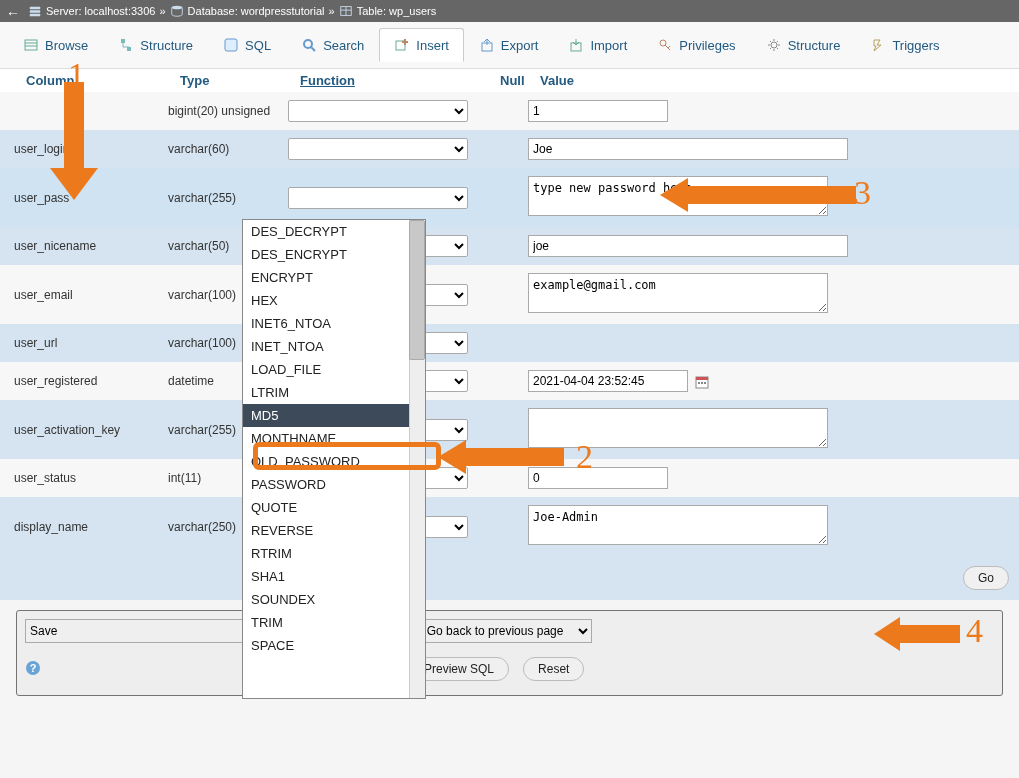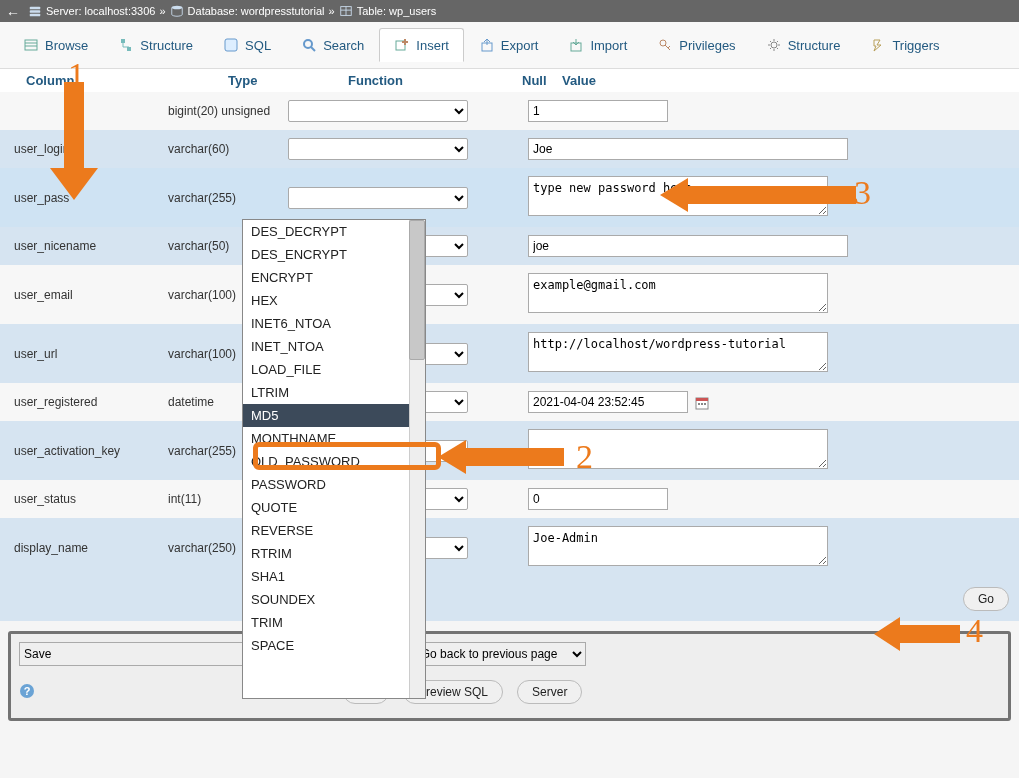--- a/index.html
+++ b/index.html
@@ -14,22 +14,22 @@
 
   
   .tabs { background: #f8f8f8; border-bottom: 1px solid #ddd; padding: 6px 8px; display: flex; gap: 0; }
   .tab { display: inline-flex; align-items: center; gap: 6px; padding: 8px 14px; color: #235a81; font-size: 13px; cursor: pointer; border: 1px solid transparent; border-radius: 3px 3px 0 0; }
   .tab.active { background: #fff; border: 1px solid #ccc; border-bottom: 1px solid #fff; }
   .tab .tab-icon { width: 16px; height: 16px; display: inline-flex; align-items: center; justify-content: center; }
 
   
   .col-header { background: #fff; display: flex; font-weight: bold; color: #235a81; padding: 4px 20px; font-size: 13px; }
   .col-column { width: 160px; padding-left: 6px; }
-  .col-type { width: 120px; margin-left: 48px; }
-  .col-function { width: 174px; }
+  .col-type { width: 120px; }
+  .col-function { width: 200px; text-decoration: underline; }
   .col-null { width: 40px; }
   .col-value { flex: 1; }
 
   
   .row { display: flex; align-items: center; padding: 8px 8px; min-height: 38px; }
   .row.odd { background: #f7f7f7; }
   .row.even { background: #d6e4f1; }
   .row.hl { background: #cfe3f3; }
   .row .cell-column { width: 160px; color: #333; padding-left: 6px; }
   .row .cell-type { width: 120px; color: #333; }
@@ -41,21 +41,21 @@
   input.val-text { border: 1px solid #aaa; height: 22px; padding: 2px 4px; font-size: 12px; width: 140px; }
   input.val-text.med { width: 320px; }
   textarea.val-area { border: 1px solid #aaa; font-family: monospace; font-size: 12px; padding: 4px; width: 300px; height: 40px; resize: both; }
   .cal-icon { display: inline-block; width: 16px; height: 16px; vertical-align: middle; margin-left: 6px; }
 
   
   .go-row { background: #d6e4f1; padding: 10px; display: flex; justify-content: flex-end; }
   .btn { background: #f0f0f0; border: 1px solid #bbb; border-radius: 14px; padding: 4px 14px; font-size: 12px; cursor: pointer; color: #222; }
 
   
-  .bottom-panel { background: #eee; margin: 10px 8px; border: 3px solid #737373; border-radius: 3px; padding: 8px; }
+  .bottom-panel { background: #eee; margin: 10px 16px; border: 1px solid #737373; border-radius: 3px; padding: 8px; }
   .bottom-row1 { display: flex; align-items: center; gap: 10px; margin-bottom: 8px; }
   .bottom-row1 select { height: 24px; border: 1px solid #aaa; font-size: 12px; }
   .bottom-row2 { display: flex; align-items: center; gap: 14px; padding: 6px 0; }
   .help-icon { color: #3a6ea5; font-size: 14px; }
 
   
   .fn-listbox {
     position: absolute;
     left: 242px;
     top: 219px;
@@ -273,21 +273,20 @@
       <div class="cell-type">varchar(100)</div>
       <div class="cell-function"><select class="fn-select"><option></option></select></div>
       <div class="cell-null"></div>
       <div class="cell-value"><textarea class="val-area" style="">example@gmail.com</textarea></div>
     </div>
     <div class="row even">
       <div class="cell-column">user_url</div>
       <div class="cell-type">varchar(100)</div>
       <div class="cell-function"><select class="fn-select"><option></option></select></div>
       <div class="cell-null"></div>
-      <div class="cell-value"><textarea class="val-area" style="">http://localhost/wordpress-tutorial</textarea></div>
     </div>
     <div class="row odd">
       <div class="cell-column">user_registered</div>
       <div class="cell-type">datetime</div>
       <div class="cell-function"><select class="fn-select"><option></option></select></div>
       <div class="cell-null"></div>
       <div class="cell-value"><input class="val-text" value="2021-04-04 23:52:45" style="width: 160px;"><span class="cal-icon"><svg width="16" height="16" viewBox="0 0 16 16">
             <rect x="2" y="3" width="12" height="11" fill="#fff" stroke="#888"></rect>
             <rect x="2" y="3" width="12" height="3" fill="#c55"></rect>
             <rect x="4" y="8" width="2" height="2" fill="#888"></rect>
@@ -335,21 +334,21 @@
   <div class="bottom-row2">
     <span class="help-icon">
       <svg width="16" height="16" viewBox="0 0 16 16">
           <circle cx="8" cy="8" r="7" fill="#6aa3d5"></circle>
           <text x="8" y="12" text-anchor="middle" fill="#fff" font-size="11" font-weight="bold">?</text>
         </svg>
     </span>
     <span style="flex:0 0 280px"></span>
     <button class="btn">Go</button>
     <button class="btn">Preview SQL</button>
-    <button class="btn">Server</button>
+    <button class="btn">Reset</button>
   </div>
 </div>
 
 <div class="fn-listbox">
   <ul id="fn-list">
       <li>DES_DECRYPT</li>
       <li>DES_ENCRYPT</li>
       <li>ENCRYPT</li>
       <li>HEX</li>
       <li>INET6_NTOA</li>

